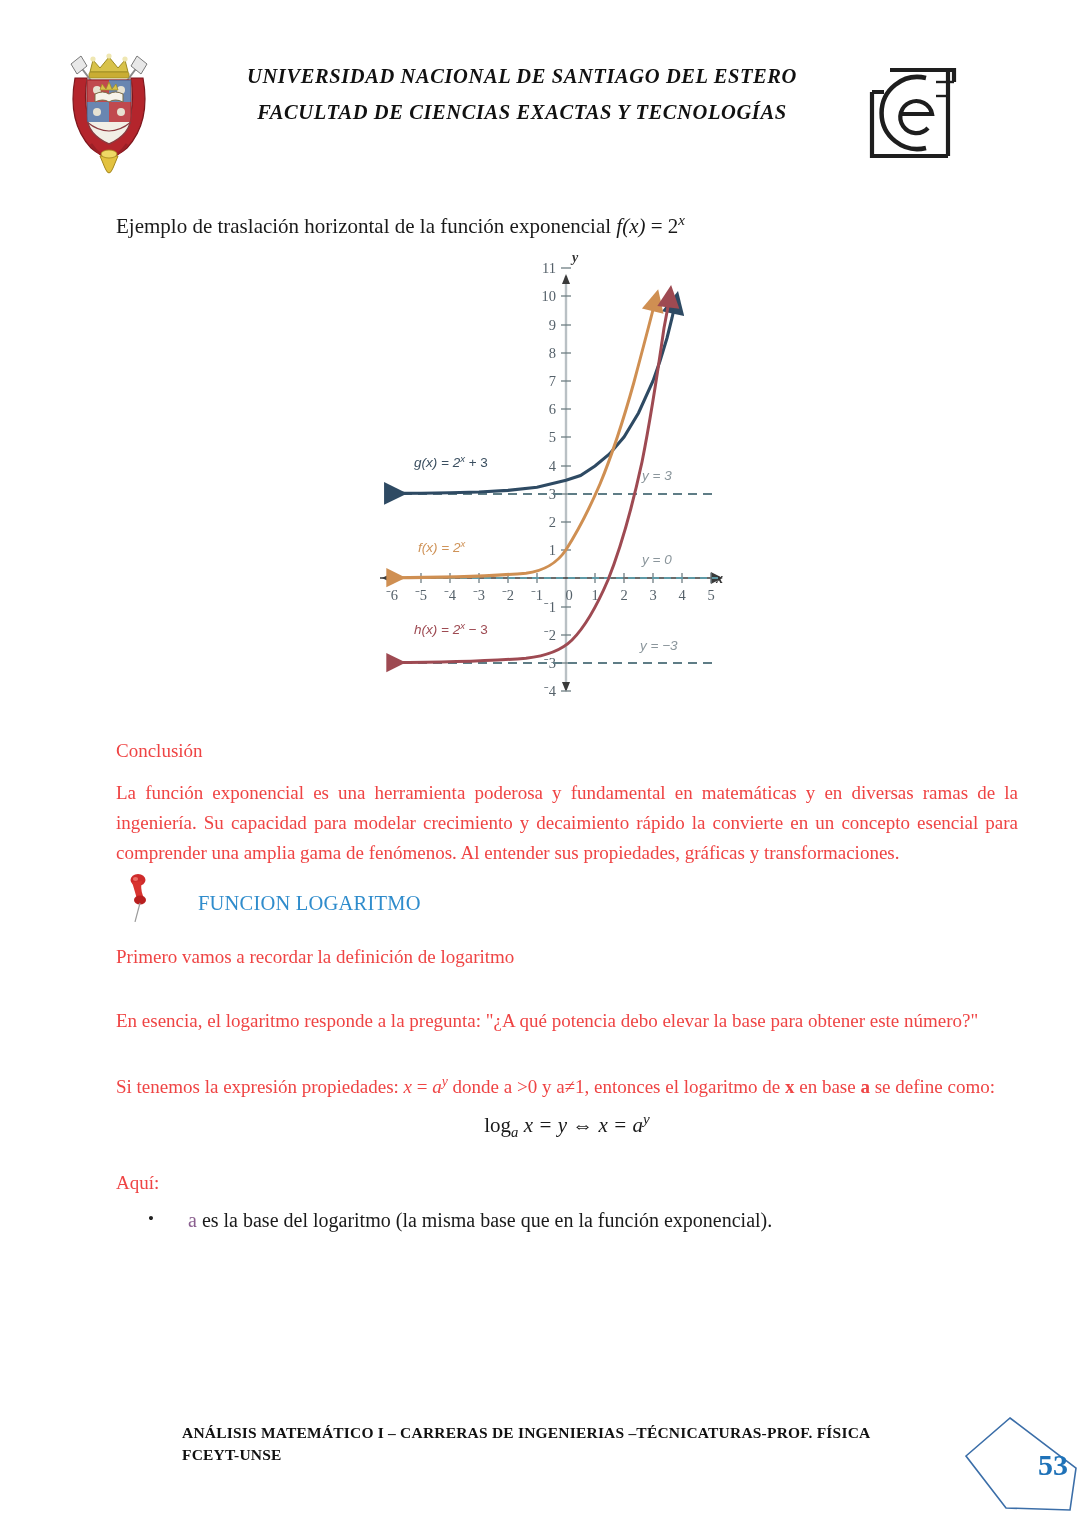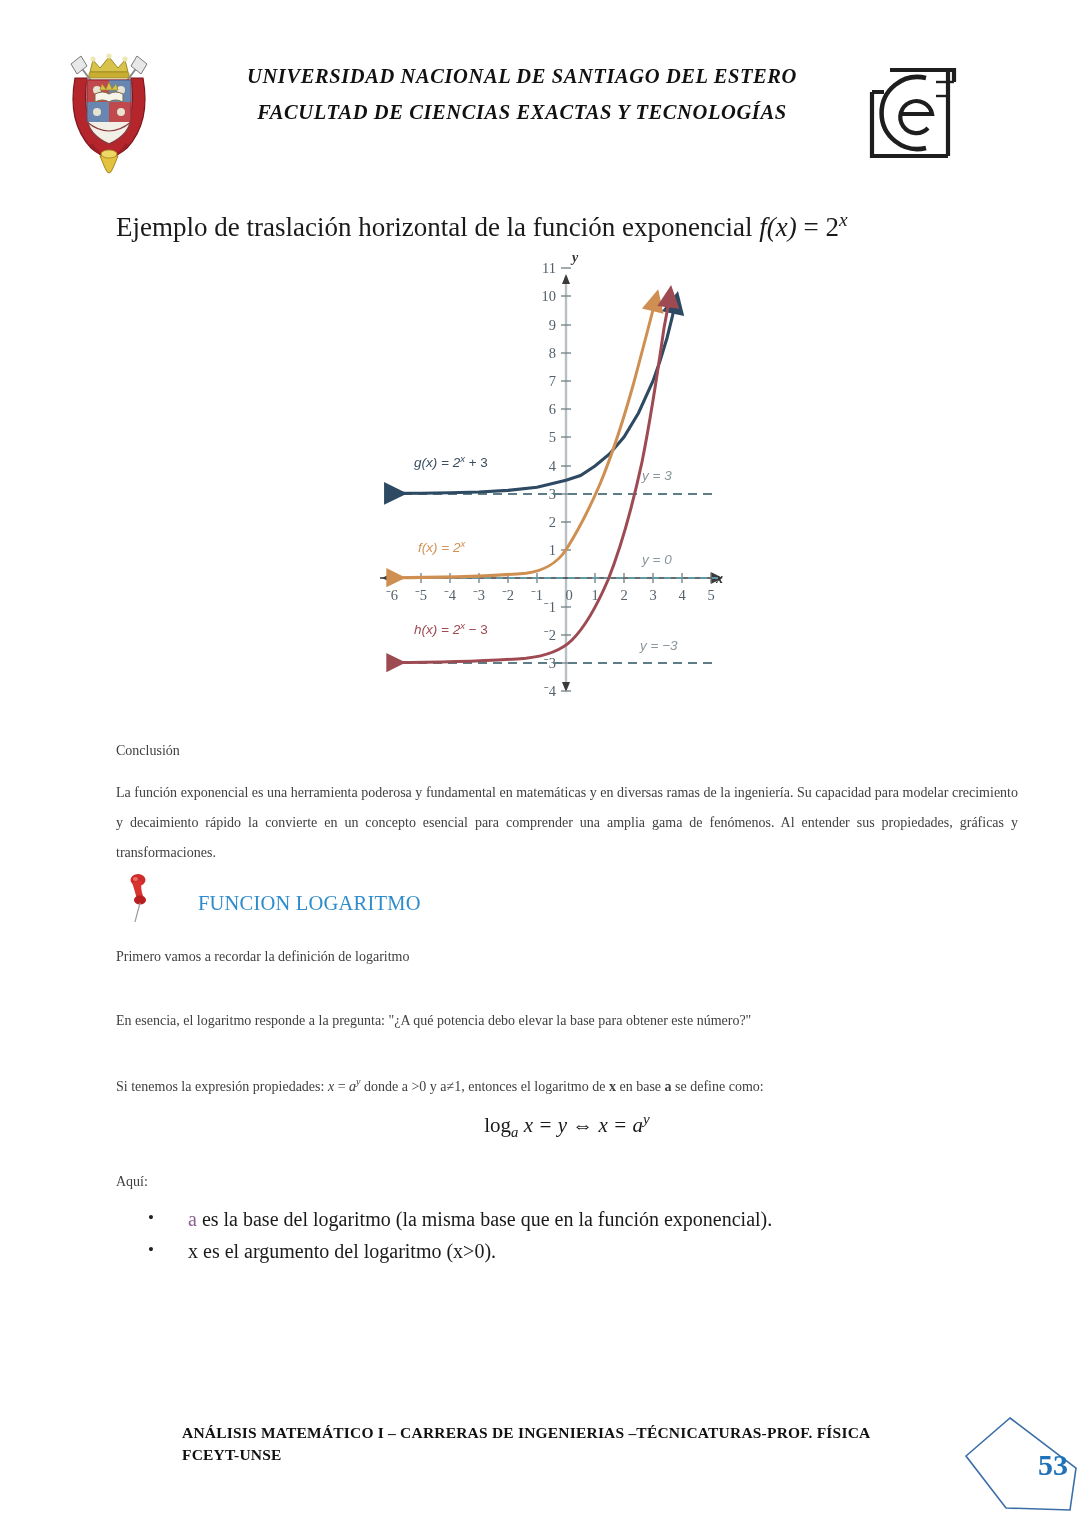--- a/index.html
+++ b/index.html
@@ -51,31 +51,31 @@
   }
 
   
   .content {
     position: absolute;
     left: 116px;
     top: 202px;
     width: 902px;
   }
   .para {
-    font-size: 14px;
+    font-size: 19px;
     line-height: 30px;
-    color: #404040;
+    color: #ef4444;
     margin: 0;
   }
   .para.justify {
     text-align: justify;
     text-justify: inter-word;
   }
   .intro-line {
-    font-size: 27px;
+    font-size: 21px;
     line-height: 28px;
     white-space: nowrap;
   }
   .mathi {
     font-family: "Liberation Serif", serif;
     font-style: italic;
   }
   .mathup { font-family: "Liberation Serif", serif; }
   sup.sm { font-size: 0.72em; vertical-align: super; }
   sub.sm { font-size: 0.70em; vertical-align: sub; }
@@ -418,23 +418,20 @@
   <p class="formula">
     <span class="mathup">log</span><sub class="sm mathi">a</sub><span class="mathi"> x</span><span class="mathi"> = y </span><span>⇔</span><span class="mathi"> x = </span><span class="mathi">a</span><sup class="sm mathi">y</sup>
   </p>
 
   <p class="para" style="margin-top:26px;">Aquí:</p>
 
   <ul class="bullets">
     <li>
       <span class="accent-a">a</span><span> es la base del logaritmo (la misma base que en la función exponencial).</span>
     </li>
-    <li>
-      <span class="accent-a"></span><span>x es el argumento del logaritmo (x&gt;0).</span>
-    </li>
   </ul>
 </div>
 
 <div class="footer">
   <div class="footer-text">
     <div>ANÁLISIS MATEMÁTICO I – CARRERAS DE INGENIERIAS –TÉCNICATURAS-PROF. FÍSICA</div>
     <div>FCEYT-UNSE</div>
   </div>
   <div class="page-badge">
     <svg viewBox="0 0 118 104" width="118" height="104">

